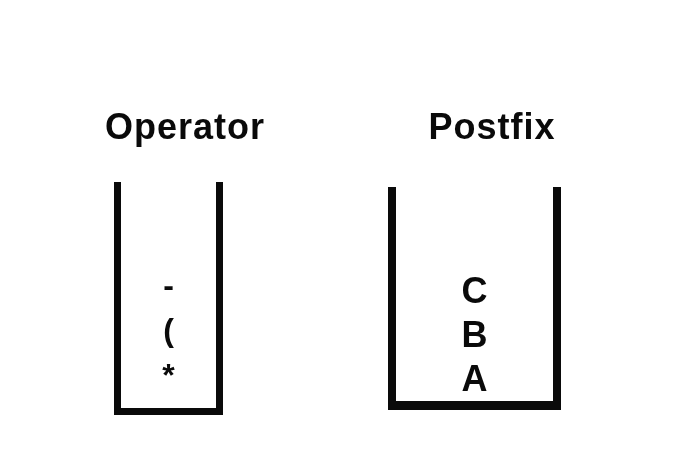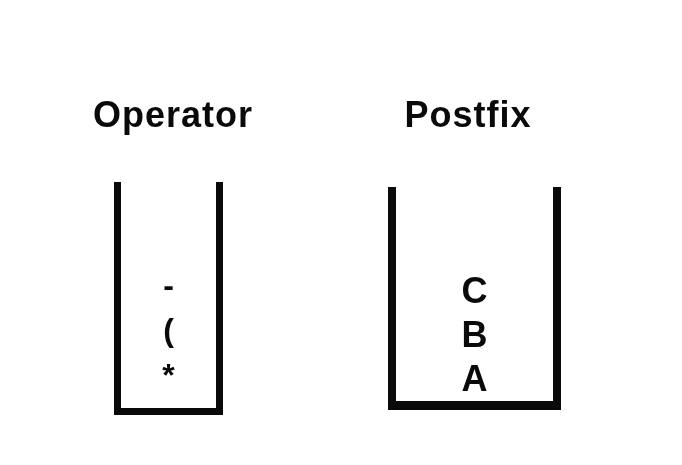--- a/index.html
+++ b/index.html
@@ -10,30 +10,30 @@
   .canvas {
     position: relative;
     width: 682px;
     height: 465px;
     background: var(--background, #ffffff);
     font-family: "Liberation Sans", sans-serif;
     overflow: hidden;
   }
   .stack-title {
     position: absolute;
-    margin: 0;
+    margin: 12px;
     font-size: 36px;
     font-weight: 700;
     line-height: 1;
     letter-spacing: 1px;
     color: var(--ink, #0a0a0a);
     text-align: center;
   }
   .operator .stack-title { left: 73px;  top: 97px; width: 200px; }
-  .postfix  .stack-title { left: 368px; top: 97px; width: 200px; }
+  .postfix  .stack-title { left: 380px; top: 97px; width: 200px; }
 
   
   .stack-box {
     position: absolute;
     box-sizing: border-box;
     border-style: solid;
     border-color: var(--ink, #0a0a0a);
     border-top: none;
     background: transparent;
   }

